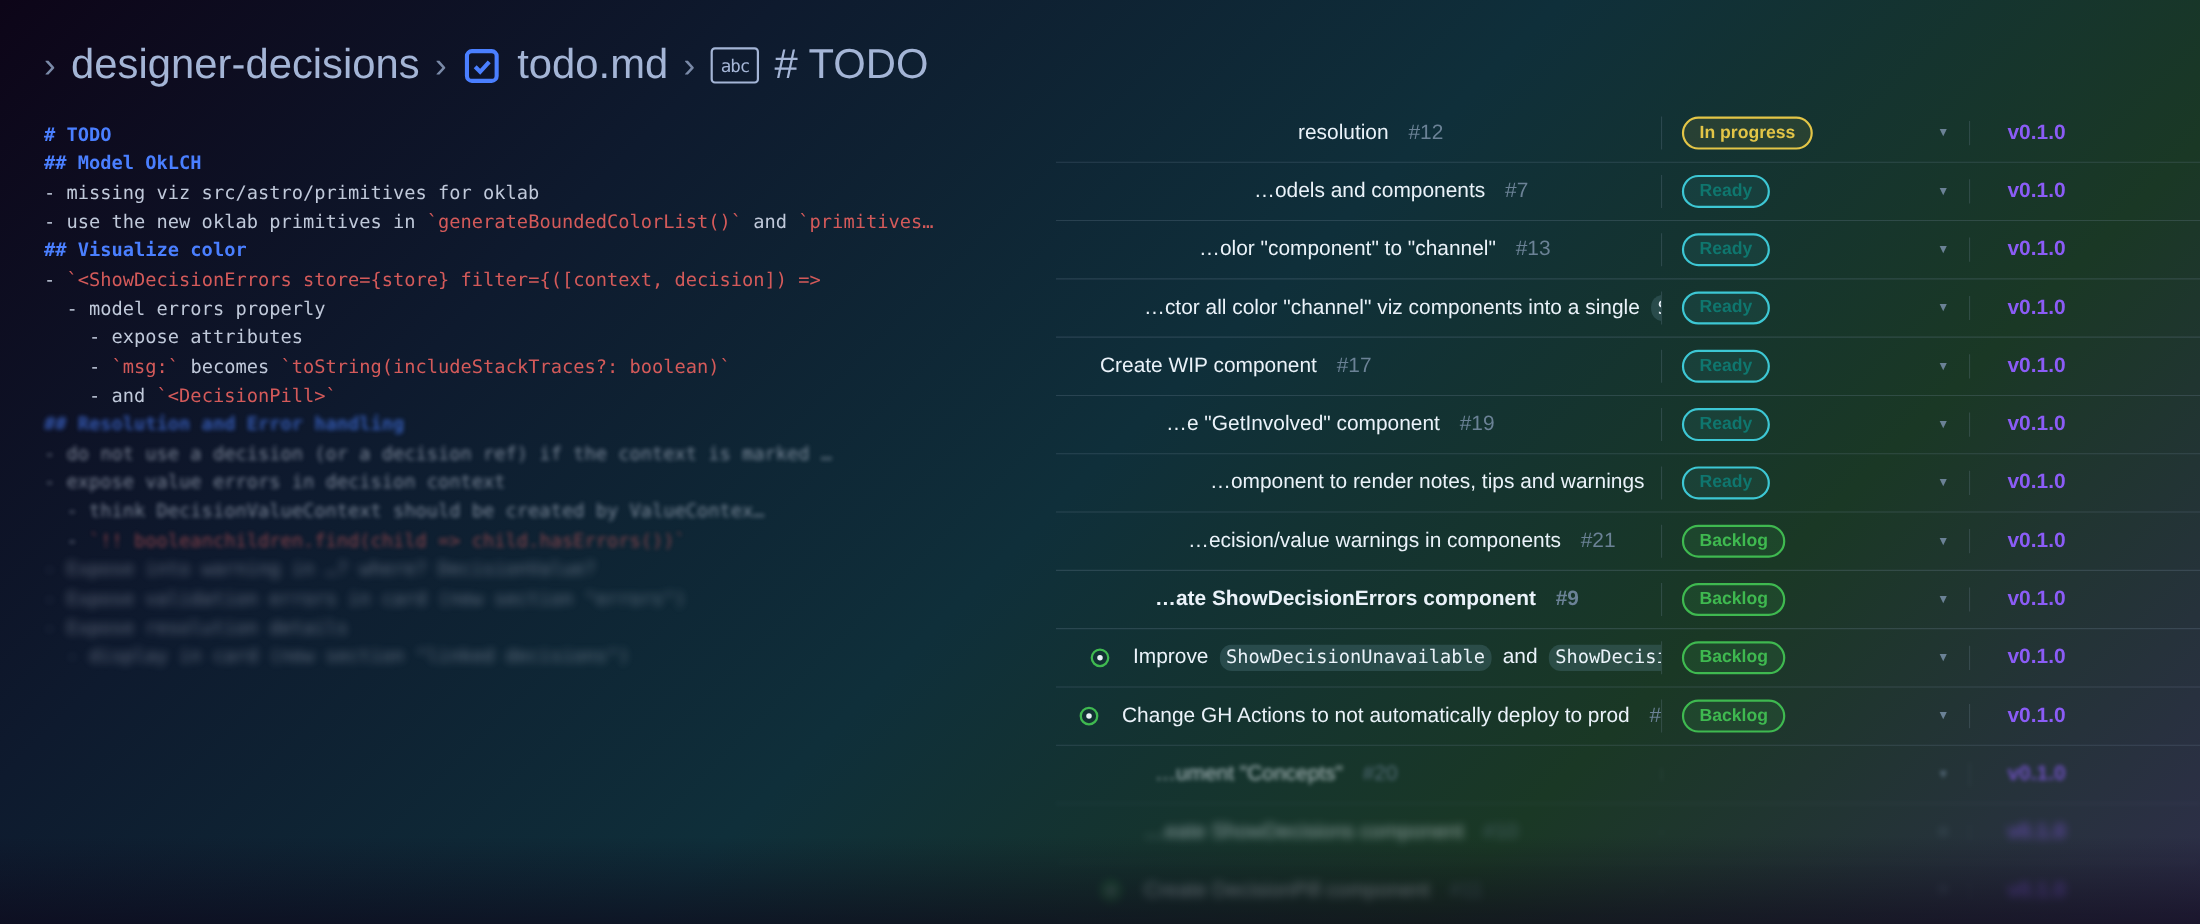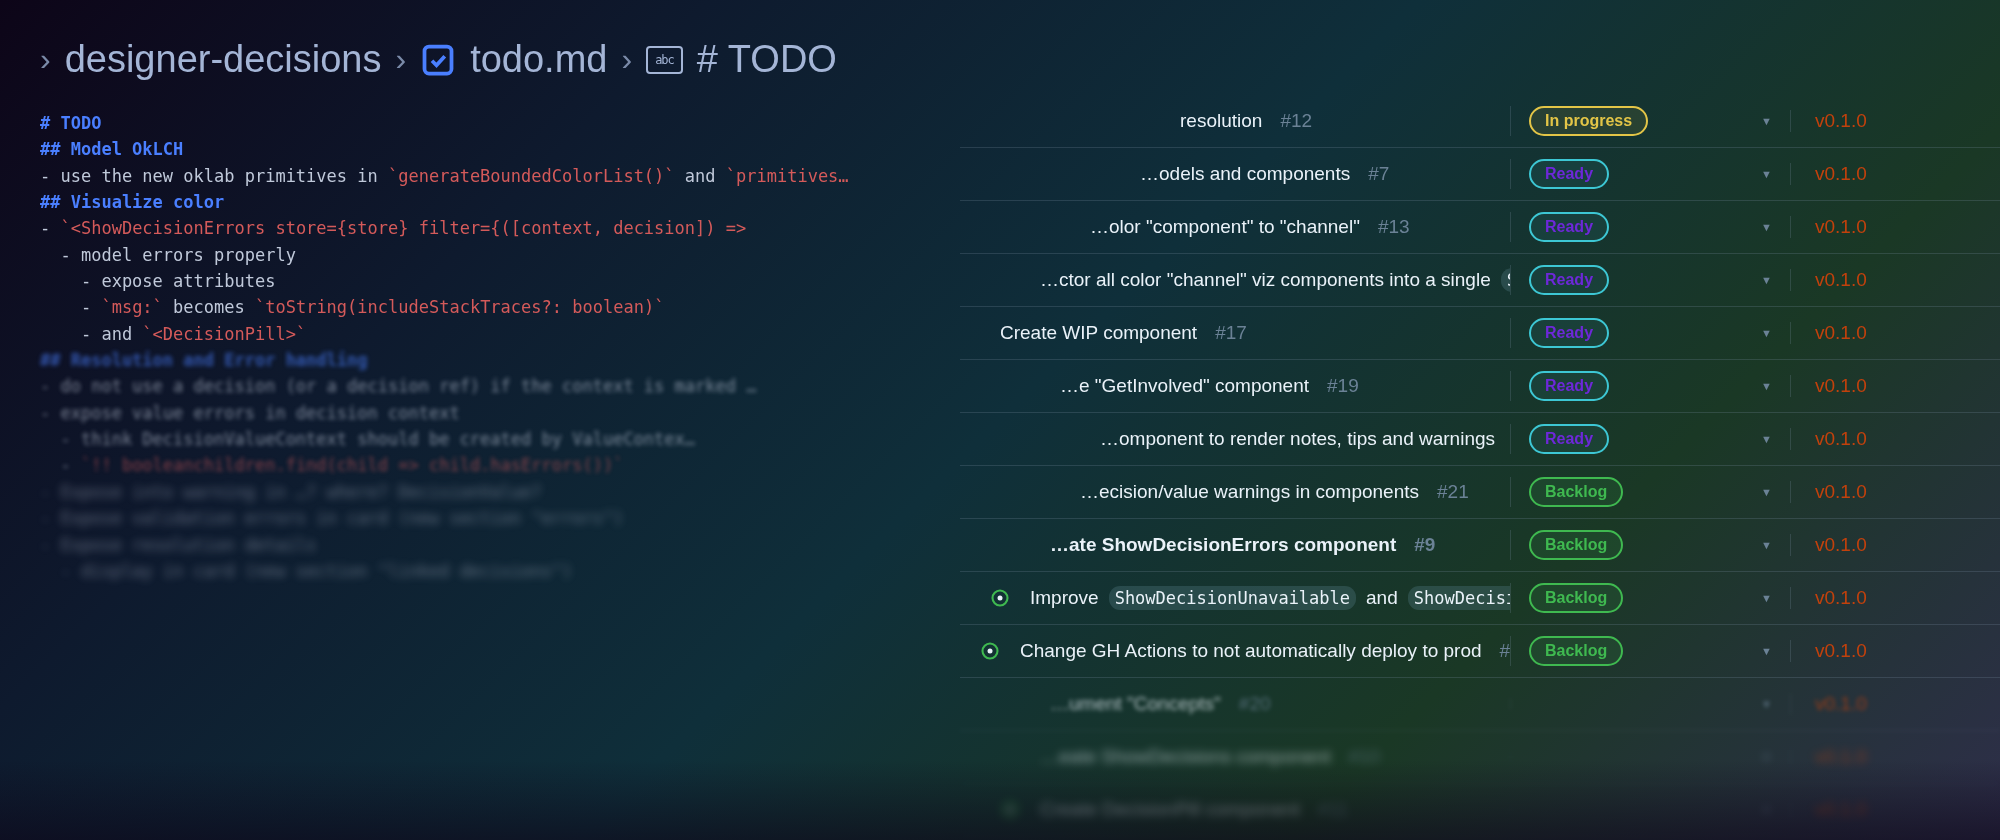--- a/index.html
+++ b/index.html
@@ -27,21 +27,21 @@
   .breadcrumb .chevron { color: #7a8aa8; font-size: 32px; }
   .breadcrumb .icon-square {
     display: inline-flex;
     align-items: center;
     justify-content: center;
   }
   .breadcrumb .checkbox-icon svg { width: 36px; height: 36px; }
   .breadcrumb .abc-icon {
     border: 2px solid #a4b5d6;
     border-radius: 4px;
-    font-size: 12px;
+    font-size: 16px;
     padding: 5px 7px;
     font-family: monospace;
     letter-spacing: -1px;
   }
 
   
   .editor {
     position: absolute;
     top: 110px;
     left: 40px;
@@ -110,30 +110,30 @@
   .status-pill {
     display: inline-flex;
     align-items: center;
     padding: 4px 14px;
     border-radius: 20px;
     font-size: 16px;
     font-weight: 600;
     border: 2px solid;
   }
   .pill-inprogress { border-color: #e3c547; color: #e3c547; background: rgba(227,197,71,0.1); }
-  .pill-ready { border-color: #3dc7d4; color: #6d28d9; background: rgba(61,199,212,0.08); }
+  .pill-ready { border-color: #3dc7d4; color: #0f766e; background: rgba(61,199,212,0.08); }
   .pill-backlog { border-color: #3fb950; color: #3fb950; background: rgba(63,185,80,0.12); }
   .status-caret { color: #6b8296; font-size: 11px; }
 
   .version-cell {
     width: 180px;
-    padding-left: 24px;
-    color: #c2410c;
+    padding-left: 34px;
+    color: #8b5cf6;
     border-left: 1px solid rgba(120,140,160,0.25);
-    font-weight: 400;
+    font-weight: 700;
   }
 
   .issues .blur-more { filter: blur(2px); opacity: 0.7; }
   .issues .blur-most { filter: blur(4px); opacity: 0.55; }
 
   
   .fade-bottom {
     position: absolute;
     bottom: 0; left: 0; right: 0;
     height: 80px;
@@ -157,20 +157,21 @@
   <span>todo.md</span>
   <span class="chevron">›</span>
   <span class="abc-icon">abc</span>
   <span># TODO</span>
 </div>
 
 <div class="editor">
   <div class="line hl-h1"># TODO</div>
   <div class="line hl-h2">## Model OkLCH</div>
   <div class="line"></div>
+  <div class="line">- missing viz src/astro/primitives for oklab</div>
   <div class="line"><span>- use the new oklab primitives in </span><span class="hl-code">`generateBoundedColorList()`</span><span> and </span><span class="hl-code">`primitives…</span></div>
   <div class="line"></div>
   <div class="line hl-h2">## Visualize color</div>
   <div class="line"></div>
   <div class="line"><span>- </span><span class="hl-code">`&lt;ShowDecisionErrors store={store} filter={([context, decision]) =&gt;</span></div>
   <div class="line">  - model errors properly</div>
   <div class="line">    - expose attributes</div>
   <div class="line"><span>    - </span><span class="hl-code">`msg:`</span><span> becomes </span><span class="hl-code">`toString(includeStackTraces?: boolean)`</span></div>
   <div class="line"><span>    - and </span><span class="hl-code">`&lt;DecisionPill&gt;`</span></div>
   <div class="line"></div>

